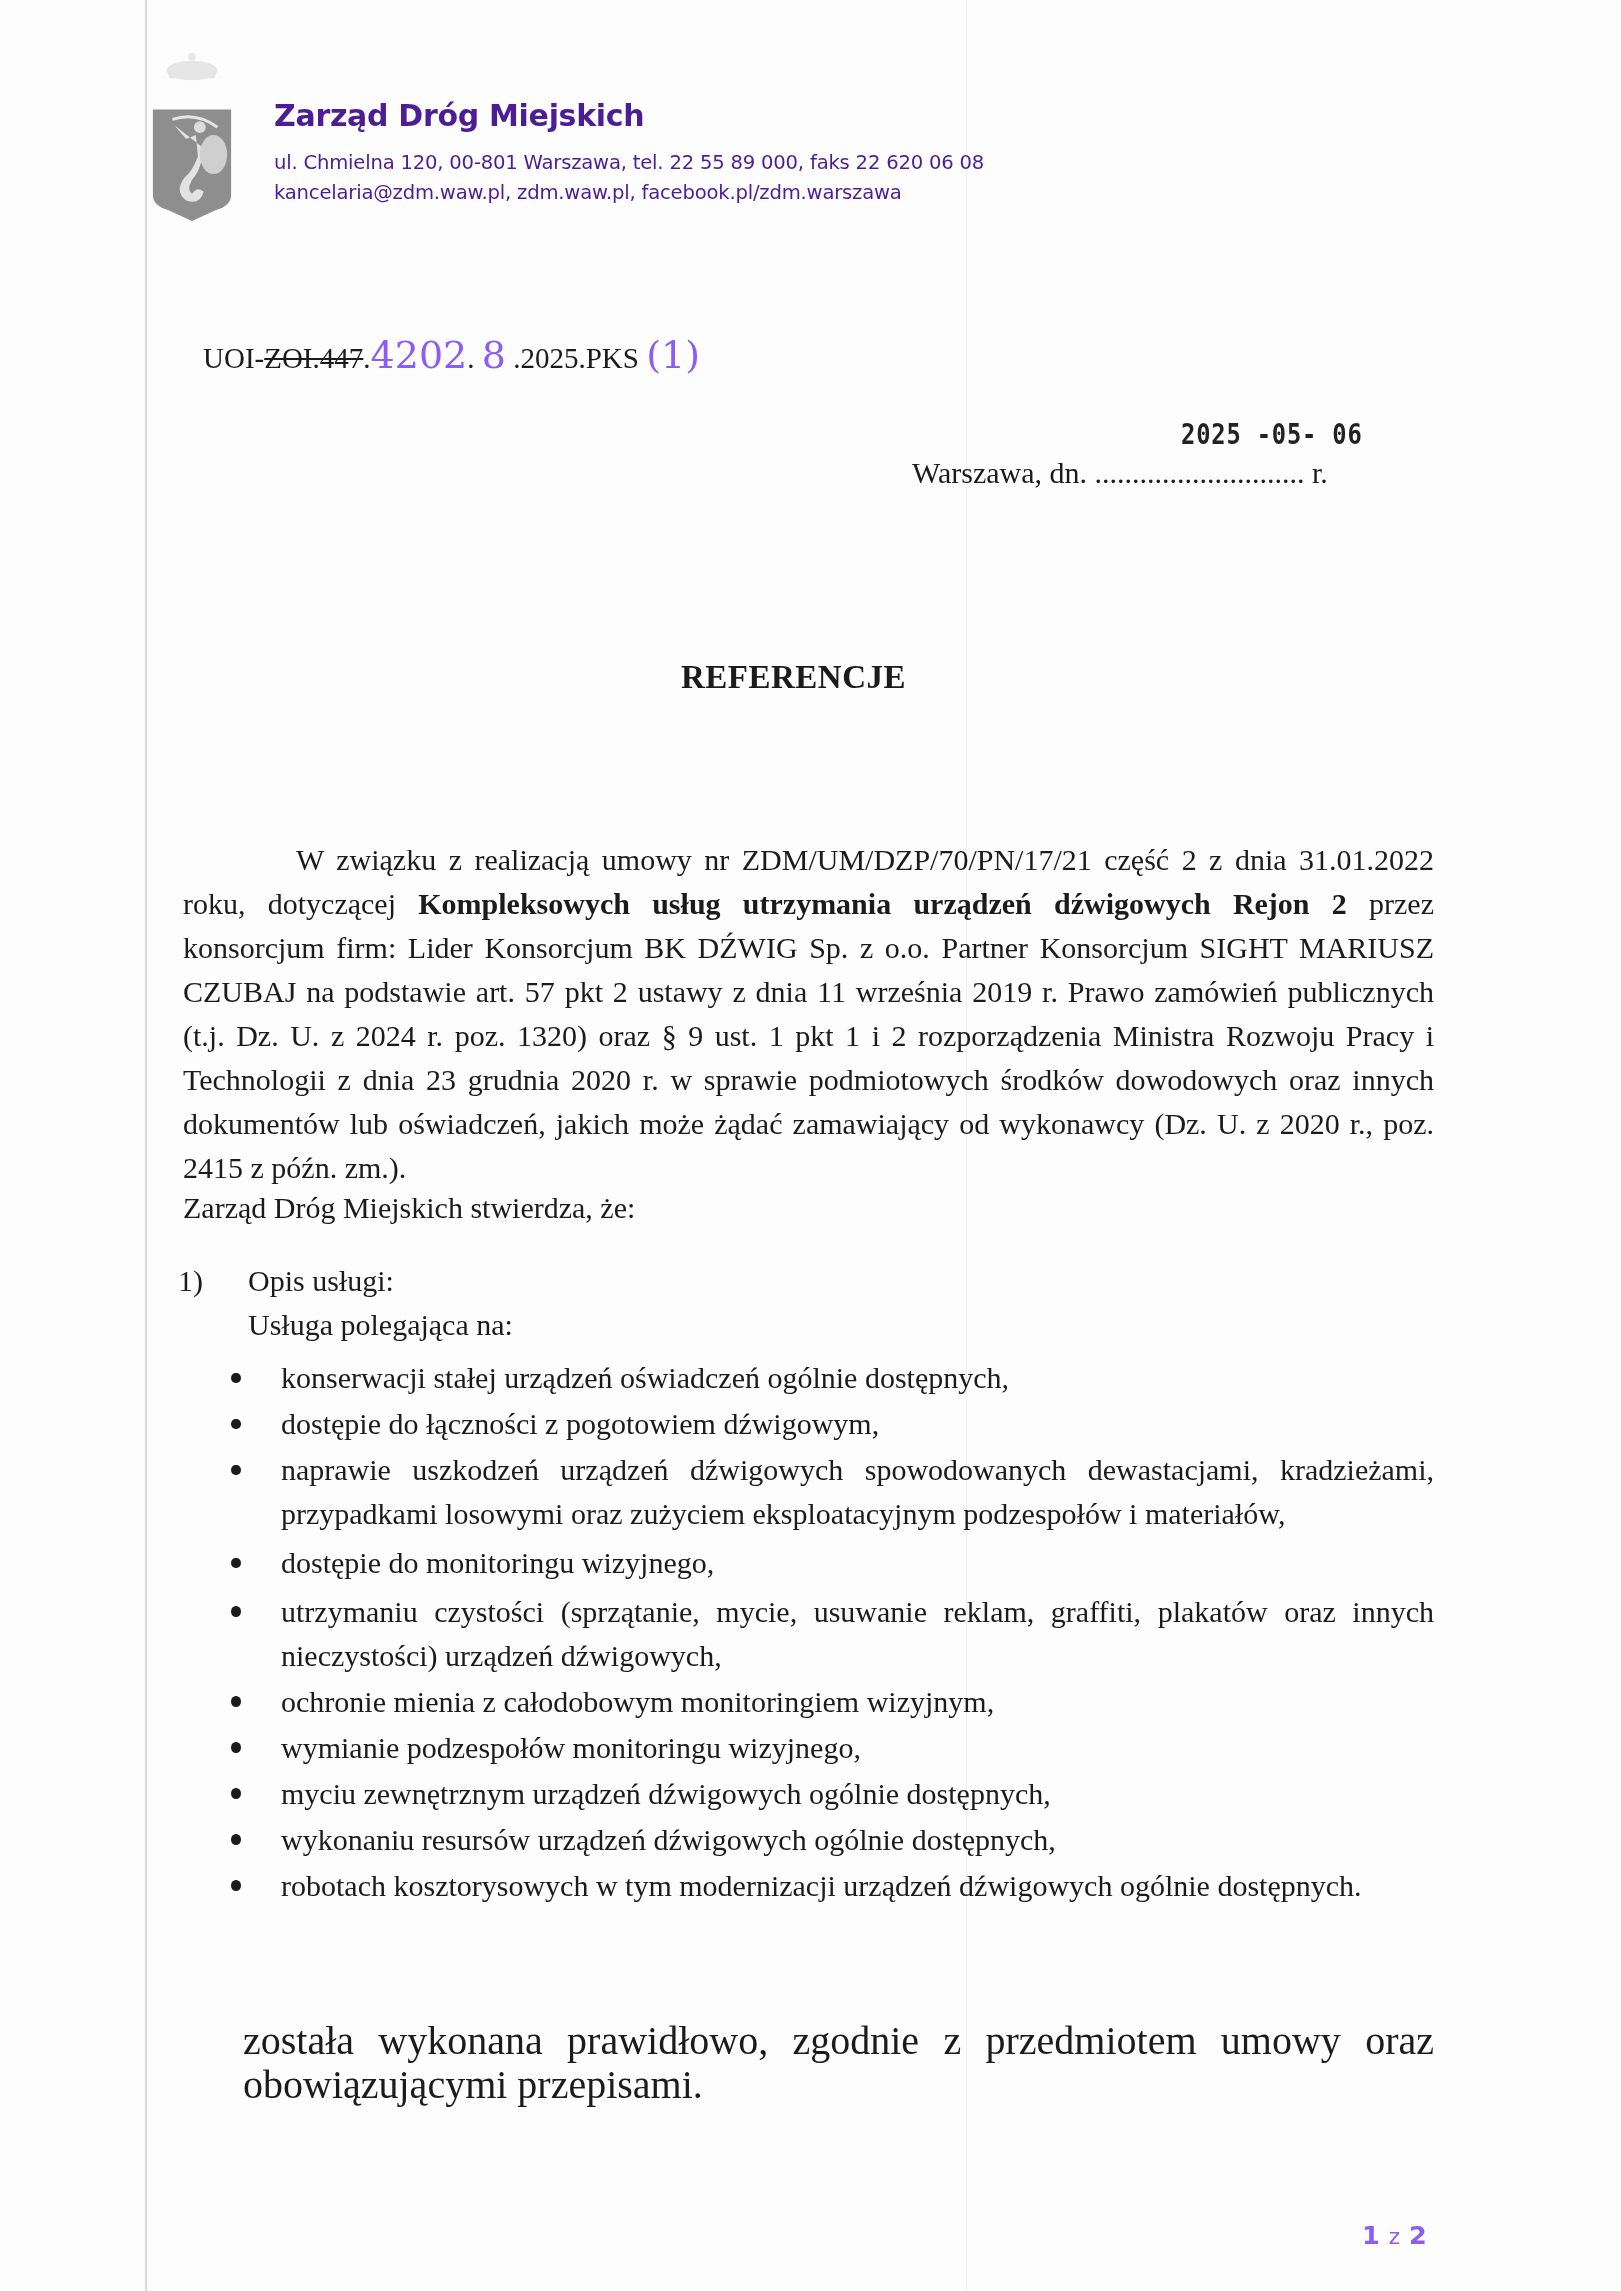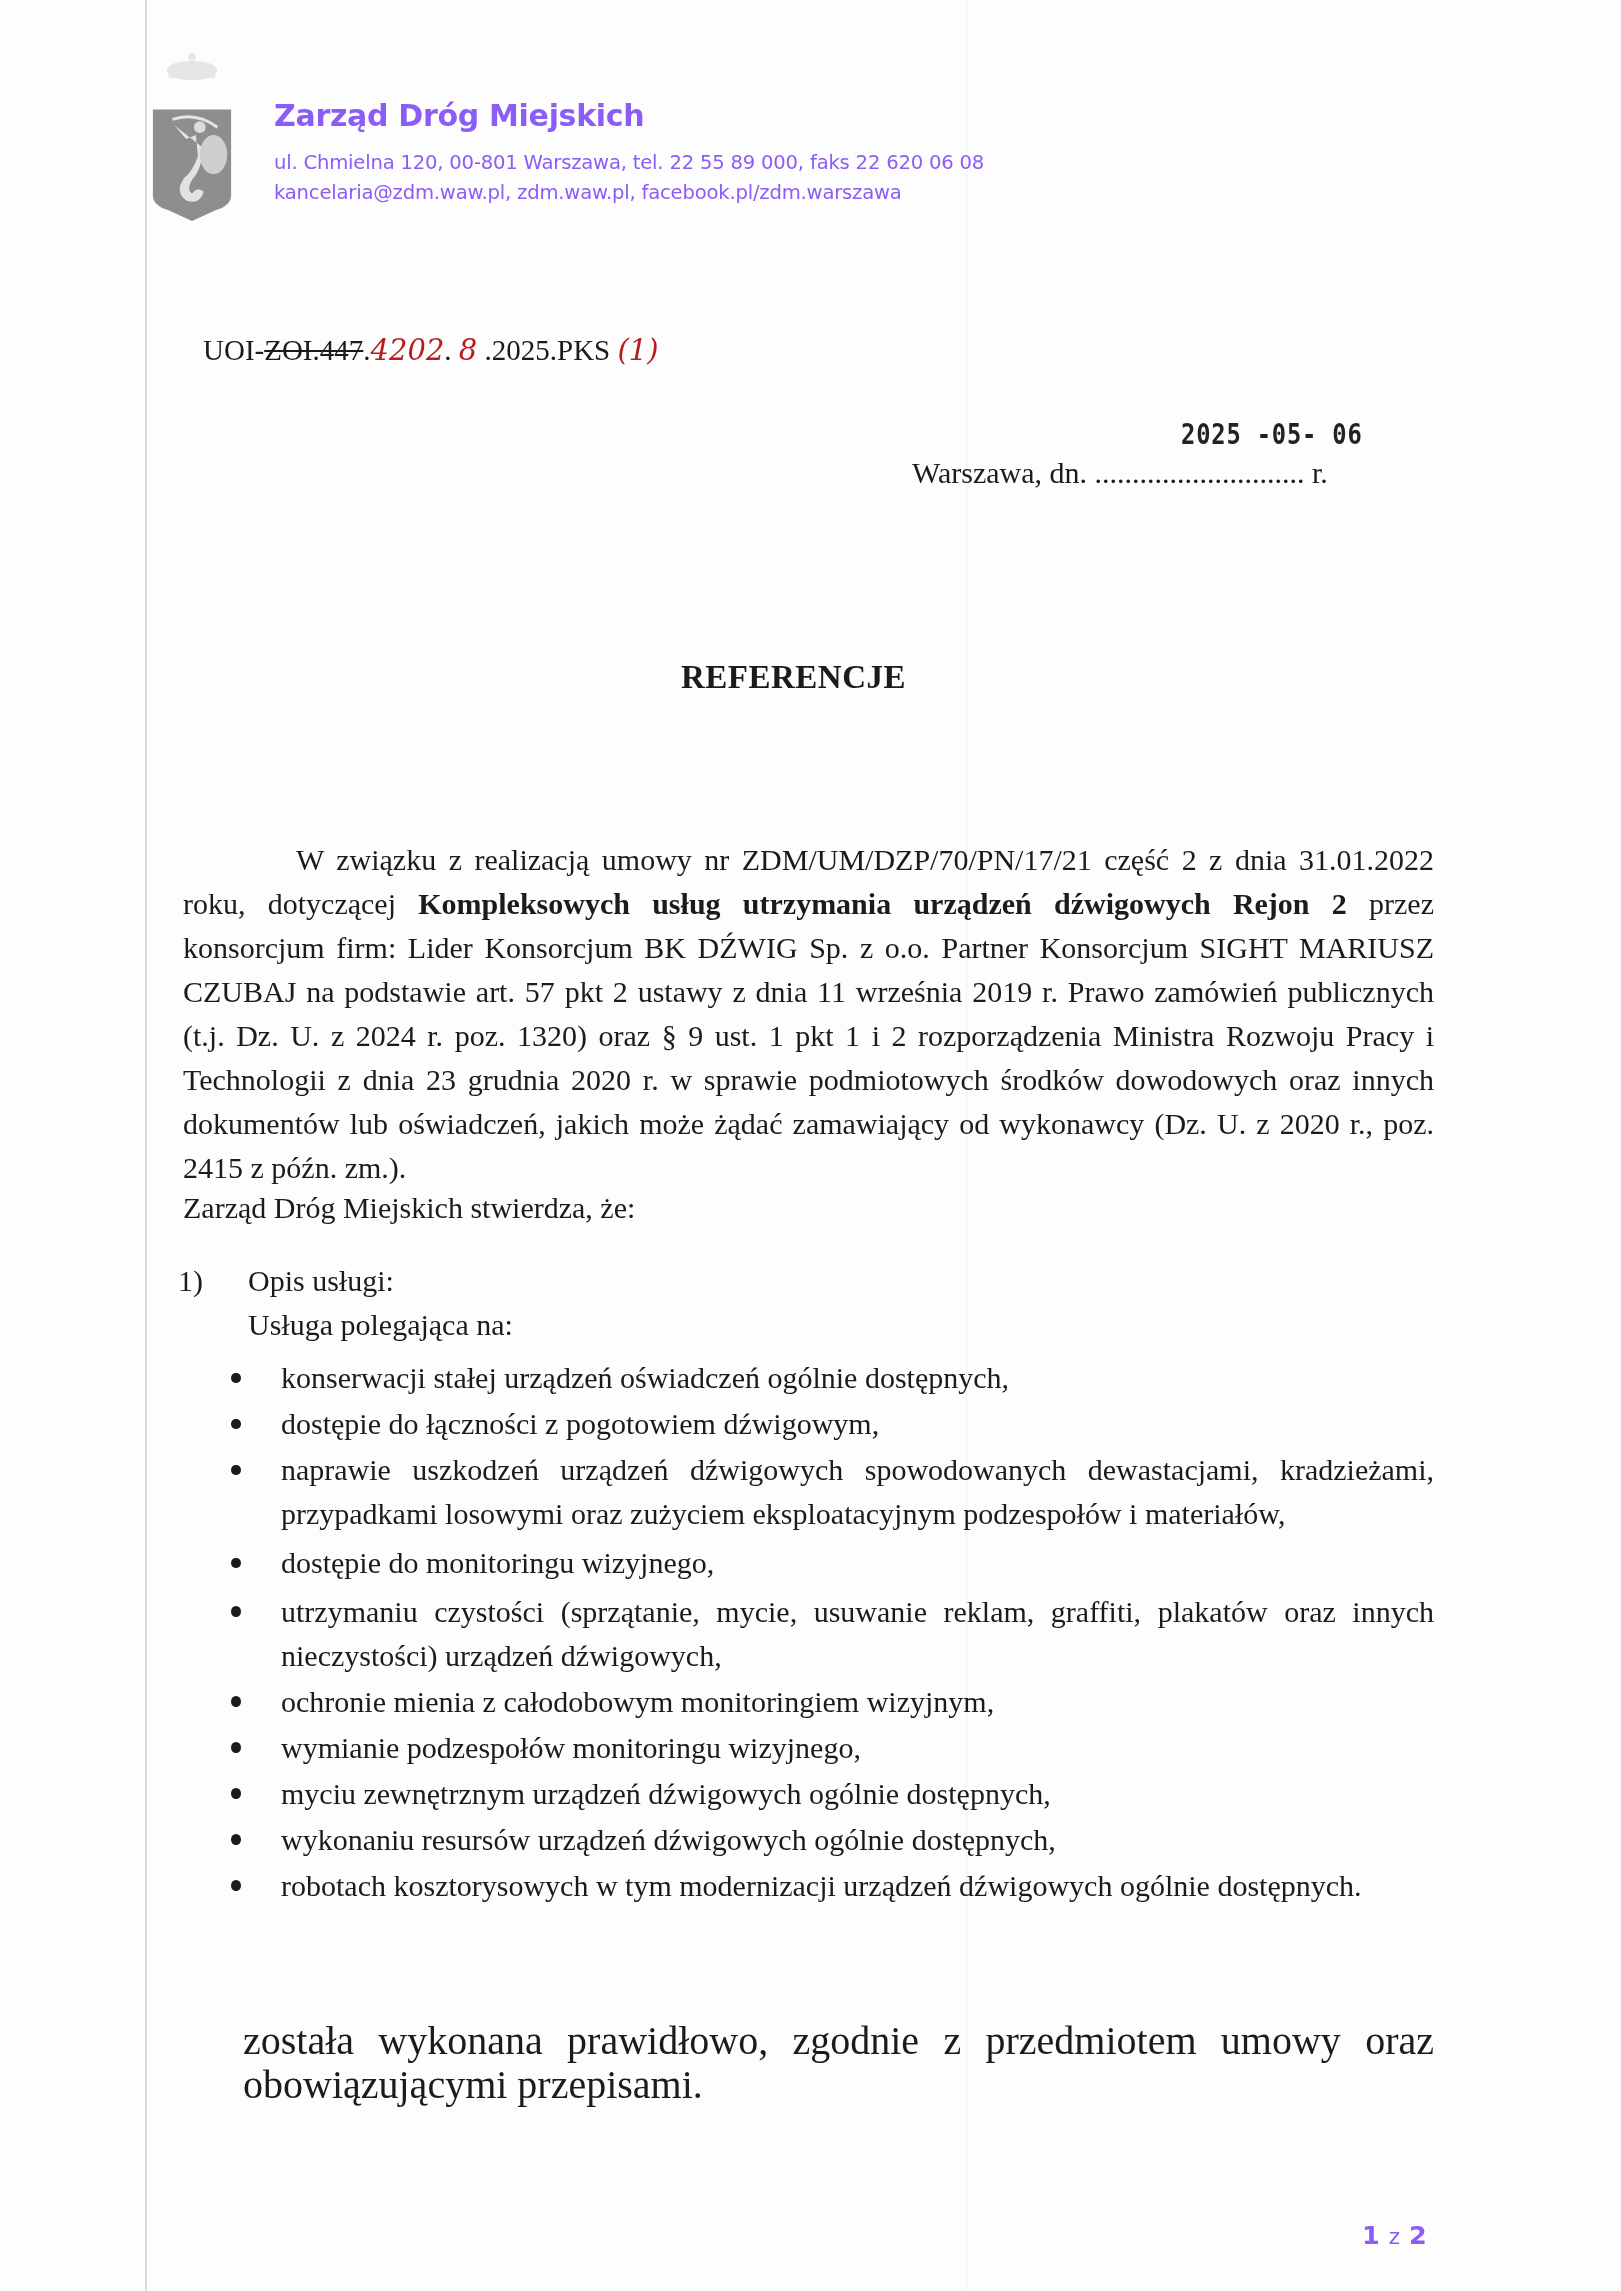--- a/index.html
+++ b/index.html
@@ -1,28 +1,28 @@
 <!DOCTYPE html>
 <html><head>
 <meta charset="utf-8">
 <style>
   html, body { margin:0; padding:0; }
   body { width:1621px; height:2292px; background:#ffffff; position:relative; overflow:hidden; color:#1b1b1b; }
   .page { position:absolute; left:0; top:0; width:1621px; height:2292px; background:#fdfdfd; }
   .scanline { position:absolute; top:0; width:2px; height:2292px; background:#d9d9d9; }
   .logo { position:absolute; left:147px; top:49px; width:90px; height:174px; }
-  .hdr { position:absolute; left:274px; font-family:"DejaVu Sans", sans-serif; color:#8b5cf6; }
+  .hdr { position:absolute; left:274px; font-family:"DejaVu Sans", sans-serif; color:#4c1d95; }
   .hdr-title { top:98px; font-size:30px; font-weight:bold; letter-spacing:-0.3px; }
   .hdr-line { font-size:19.6px; letter-spacing:-0.2px; }
   .hdr-addr { top:151px; }
   .hdr-contact { top:181px; }
   .serif { font-family:"Liberation Serif", "DejaVu Serif", serif; }
   .ref { position:absolute; left:203px; top:333px; font-size:29px; }
   .ref .strike { text-decoration:line-through; }
-  .ref .hand { font-family:"DejaVu Serif", serif; font-style:italic; color:#b91c1c; font-size:29px; }
+  .ref .hand { font-family:"DejaVu Serif", serif; color:#8b5cf6; font-size:38px; }
   .stamp { position:absolute; left:1181px; top:417px; font-family:"DejaVu Sans Mono", monospace; font-weight:bold; font-size:29px; transform:scaleX(0.82); transform-origin:left; color:#222; letter-spacing:1px; }
   .date-line { position:absolute; left:912px; top:456px; font-size:30px; }
   .title { position:absolute; left:0; width:1587px; top:659px; text-align:center; font-size:33px; font-weight:bold; letter-spacing:0.5px; }
   .body { position:absolute; left:183px; width:1251px; font-size:30px; line-height:44px; text-align:justify; }
   .p1 { top:838px; text-indent:113px; }
   .p1 b { font-weight:bold; }
   .stmt { position:absolute; left:183px; top:1191px; font-size:30px; }
   .list-num { position:absolute; left:178px; top:1264px; font-size:30px; }
   .list-head { position:absolute; left:248px; font-size:30px; }
   .lh1 { top:1264px; }

